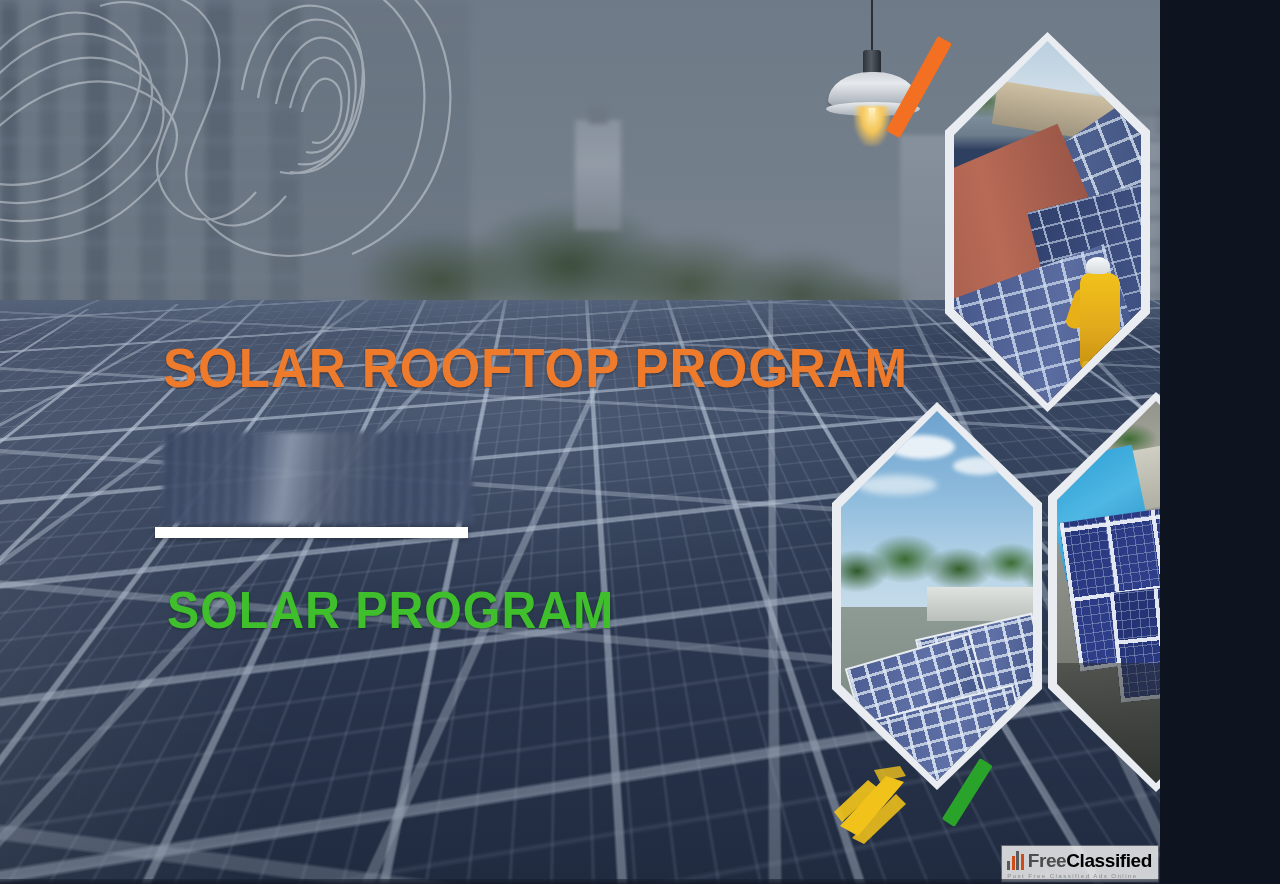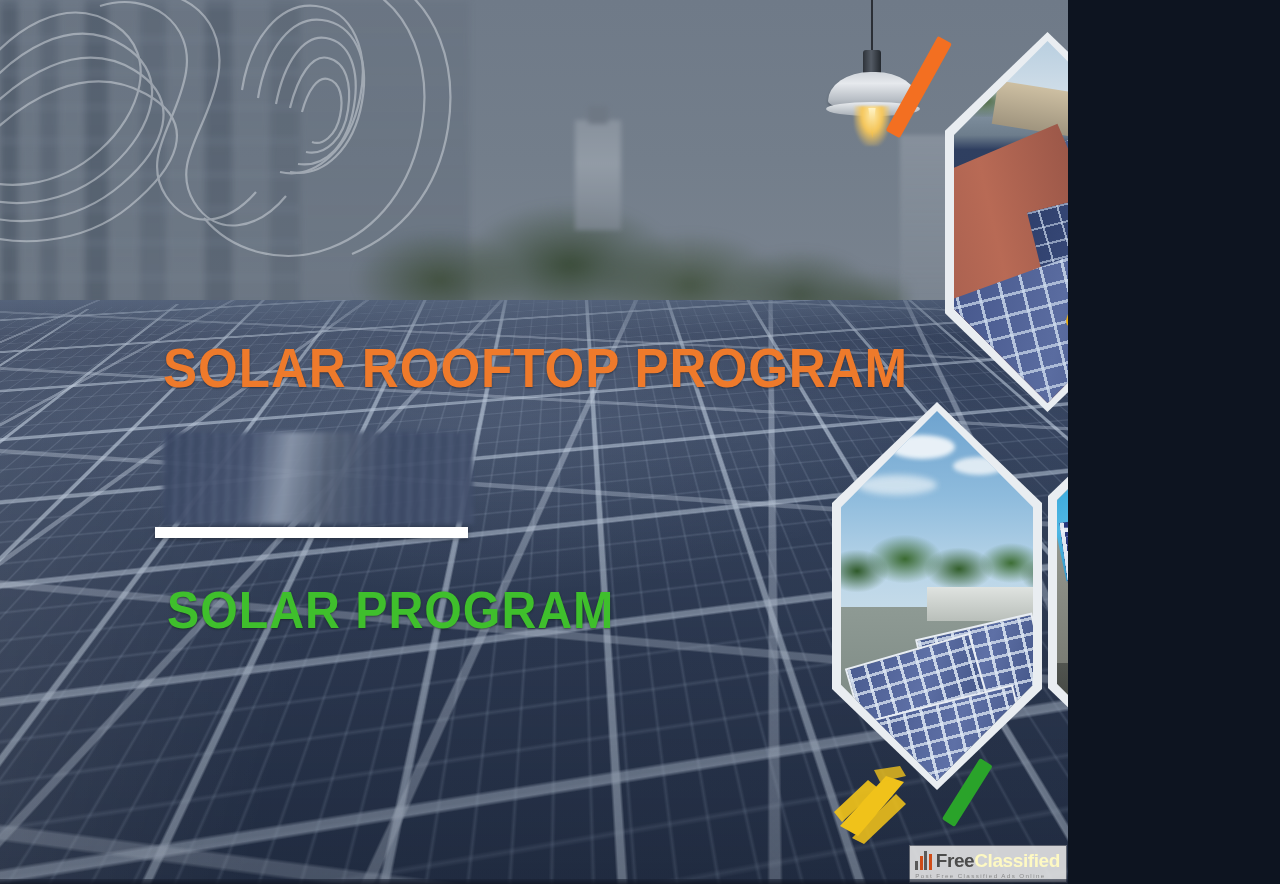--- a/index.html
+++ b/index.html
@@ -6,21 +6,21 @@
   * { margin:0; padding:0; box-sizing:border-box; }
   html, body {
     width:1280px; height:884px;
     background:#0d1420;
     font-family:"Liberation Sans", sans-serif;
     overflow:hidden;
   }
 
   #banner {
     position:relative;
-    width:1068px; height:884px;
+    width:1160px; height:884px;
     overflow:hidden;
     background:#6d7884;
   }
 
   
   .sky {
     position:absolute; left:0; top:0; width:1280px; height:460px;
     background:linear-gradient(180deg,#6f7a88 0%,#737e8b 35%,#78828e 60%,#6f7b88 100%);
   }
   
@@ -346,21 +346,21 @@
     box-shadow:0 0 0 1px rgba(160,160,160,.5);
   }
   .wm-row { display:flex; align-items:center; gap:4px; }
   .wm-bars { display:flex; align-items:flex-end; gap:1.5px; height:20px; }
   .wm-bars i { display:block; width:3px; background:#cf4b17; }
   .wm-bars i:nth-child(1){ height:9px;  background:#5a5a5a; }
   .wm-bars i:nth-child(2){ height:14px; background:#cf4b17; }
   .wm-bars i:nth-child(3){ height:19px; background:#5a5a5a; }
   .wm-bars i:nth-child(4){ height:16px; background:#cf4b17; }
   .wm-tuff { font-size:19px; font-weight:700; color:#4c4c4c; letter-spacing:-.4px; line-height:1; }
-  .wm-class { font-size:19px; font-weight:700; color:#fef9c3; letter-spacing:-.4px; line-height:1; }
+  .wm-class { font-size:19px; font-weight:700; color:#000000; letter-spacing:-.4px; line-height:1; }
   .wm-tag {
     font-size:6.2px; color:#8a8a8a; letter-spacing:1.4px;
     margin-top:2px; text-transform:none; white-space:nowrap;
   }
 
   .bottom-edge {
     position:absolute; left:0; bottom:0; width:1280px; height:5px;
     background:linear-gradient(180deg, rgba(26,34,52,.55), rgba(18,24,38,.85));
   }
 </style>

